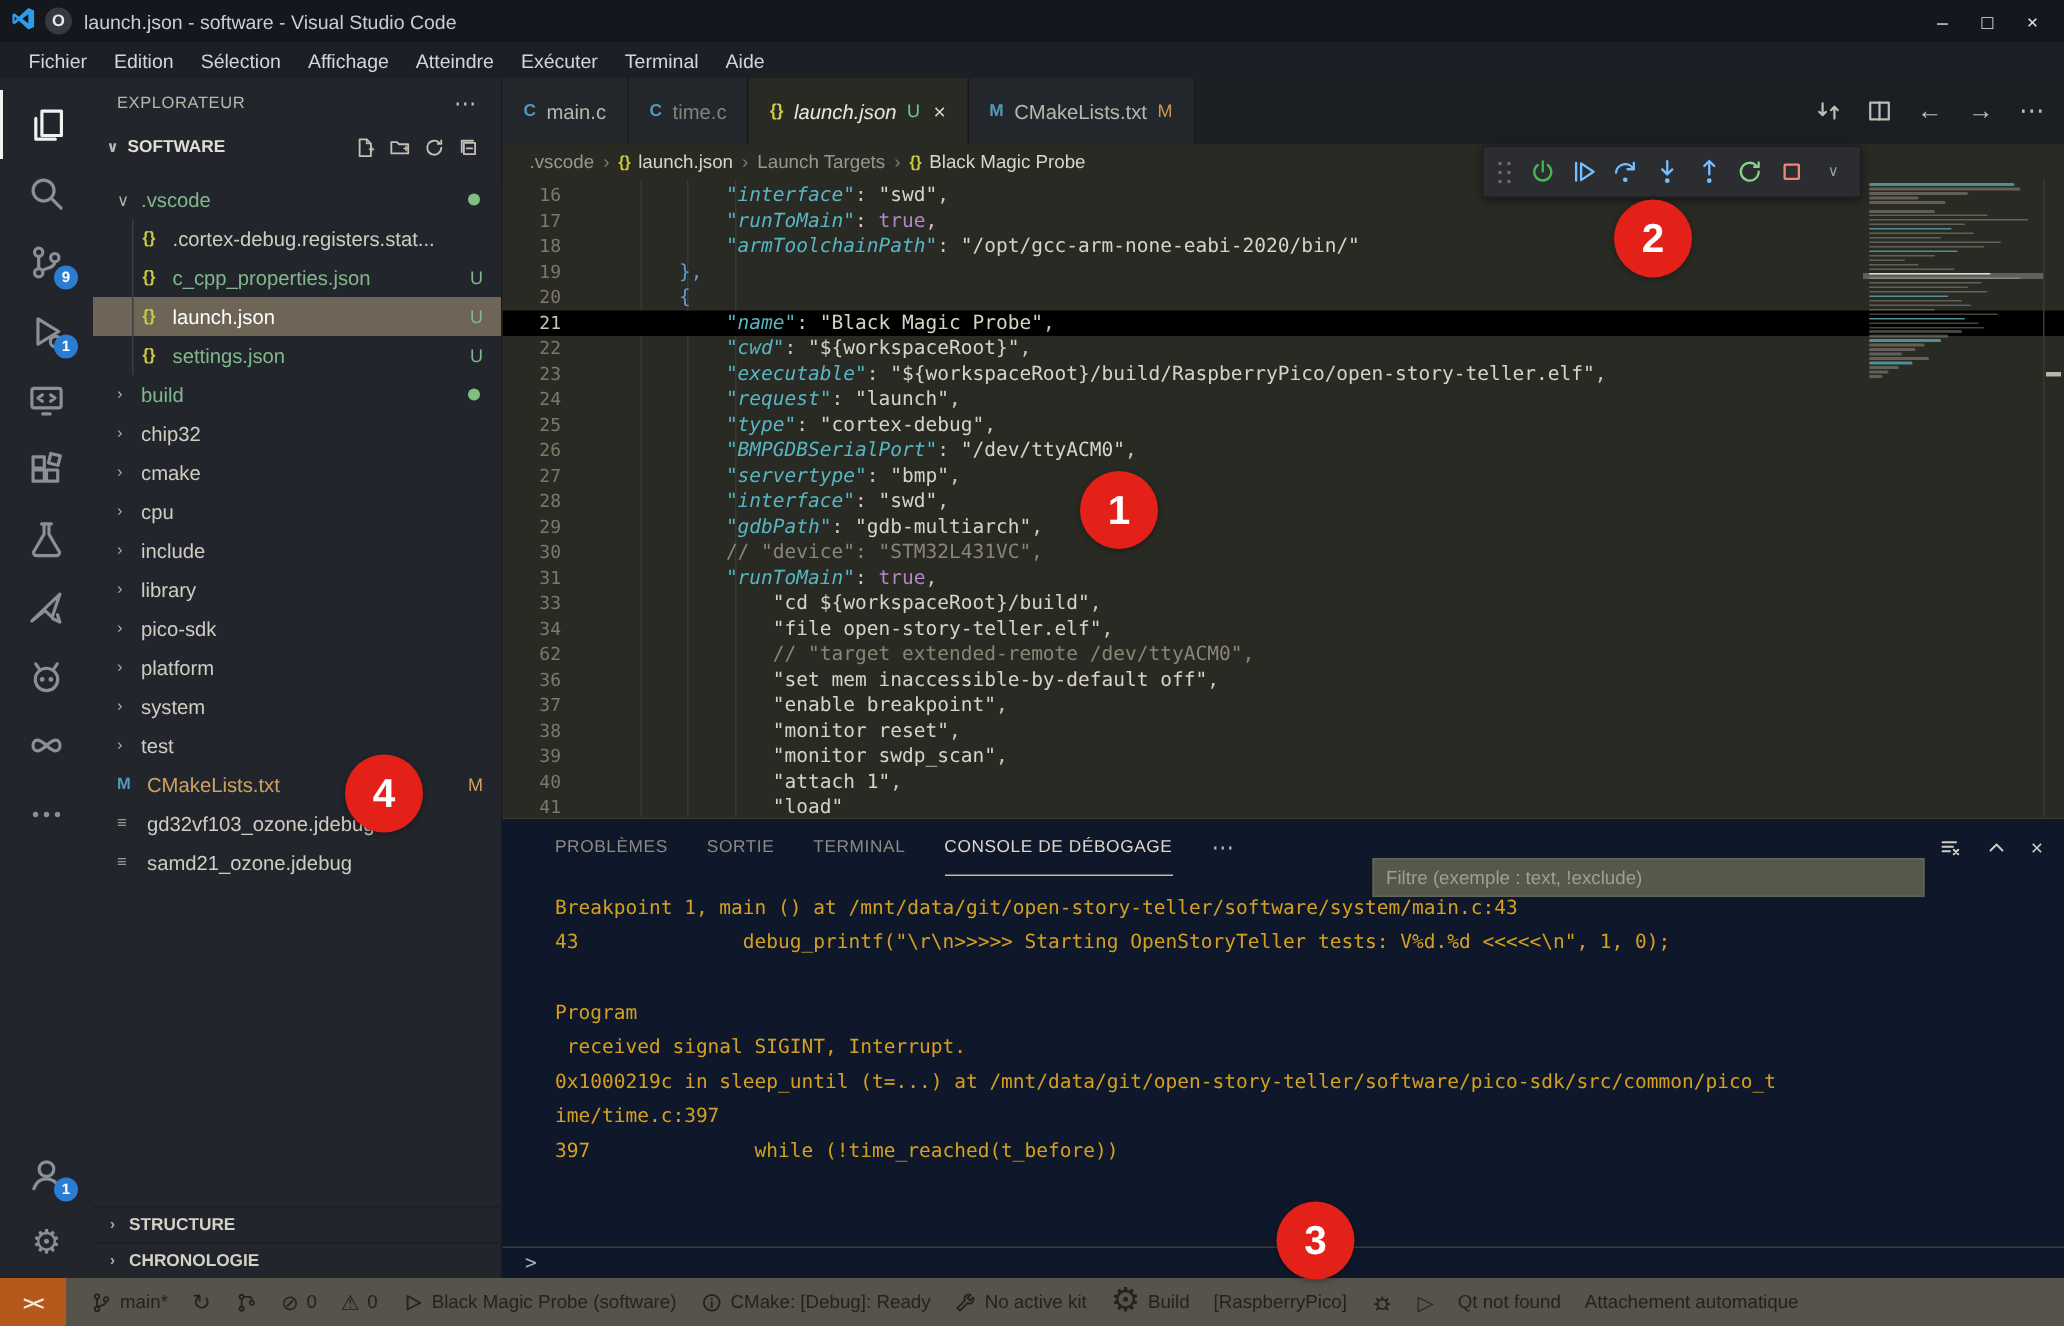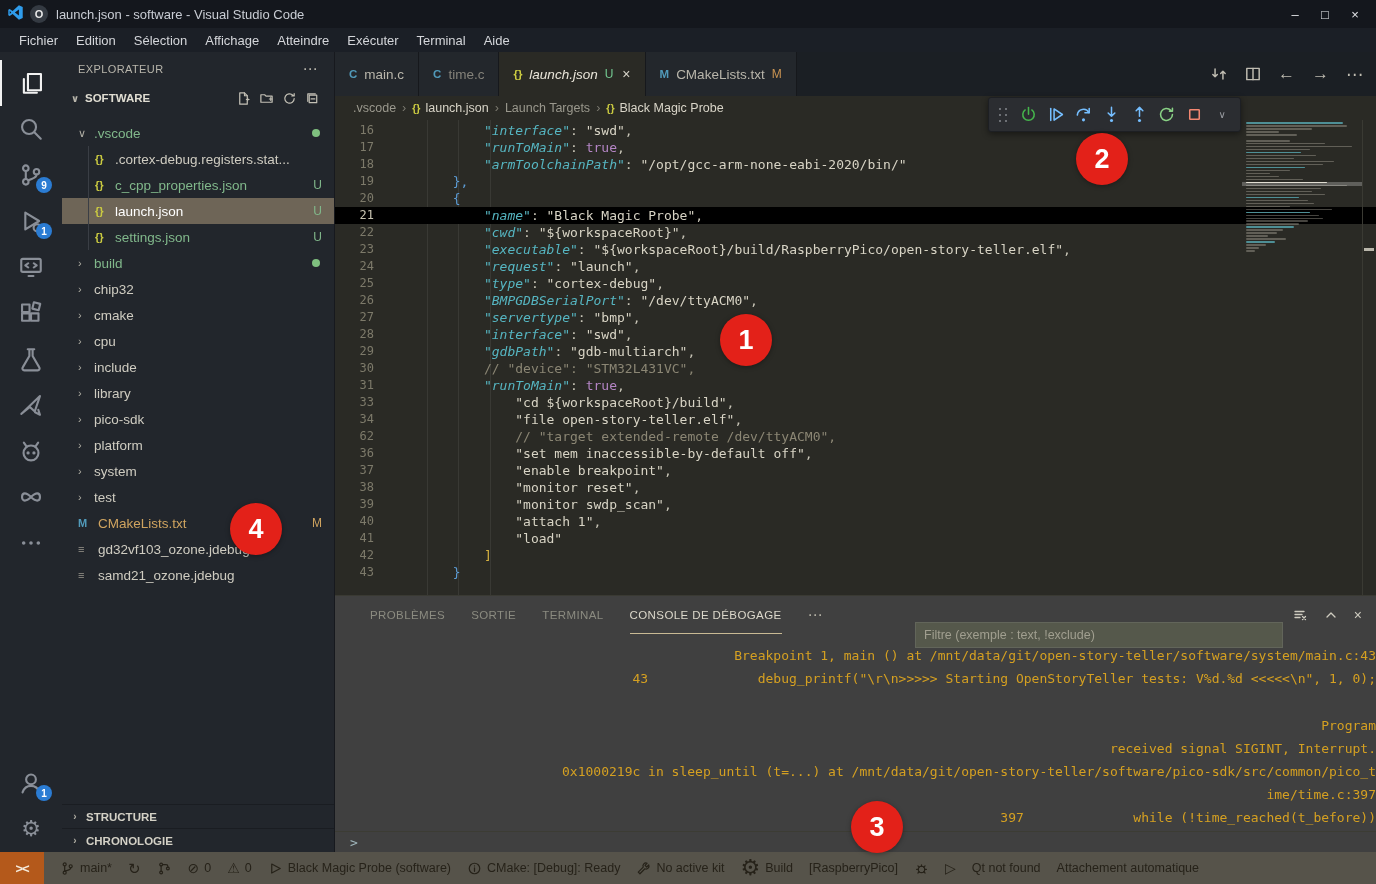--- a/index.html
+++ b/index.html
@@ -105,35 +105,35 @@
   
   .dbgbar{position:absolute;left:988px;top:97px;width:253px;height:35px;background:#2b2d31;
     border:1px solid #1d1f23;border-radius:3px;box-shadow:0 2px 6px rgba(0,0,0,.45);
     display:flex;align-items:center;padding:0 4px;z-index:40;}
   .dbgbar .grip{width:14px;height:18px;margin:0 4px;
     background:radial-gradient(#6d7075 1.2px,transparent 1.3px);background-size:6px 6px;}
   .dbg-btn{width:29px;height:29px;display:flex;align-items:center;justify-content:center;}
   .dbg-btn svg{width:19px;height:19px;}
   .dbg-chev{color:#9a9da2;font-size:10px;width:14px;text-align:center;}
   
-  .panel{height:257px;flex:none;background:#404040;border-top:1px solid #3a3a33;position:relative;
+  .panel{height:307px;flex:none;background:#0f172a;border-top:1px solid #3a3a33;position:relative;
     display:flex;flex-direction:column;}
   .panel-tabs{height:38px;display:flex;align-items:center;gap:26px;padding-left:35px;flex:none;position:relative;}
   .ptab{font-size:11.5px;letter-spacing:.4px;color:#8b8b80;height:100%;display:flex;align-items:center;
     border-bottom:1.5px solid transparent;}
   .ptab.active{color:#dcd8cb;border-bottom-color:#c9ba94;}
   .ptab-more{color:#b5b2a6;font-size:15px;letter-spacing:2px;}
   .pfilter{position:absolute;left:580px;top:6px;width:368px;height:26px;background:#55584b;
     border:1px solid #62655a;color:#d6d3c5;font-size:12.5px;padding:0 8px;outline:none;margin-top:20px;}
   .pfilter::placeholder{color:#a19f90;}
   .panel-icons{position:absolute;right:14px;top:0;height:38px;display:flex;align-items:center;gap:15px;color:#cfccc0;}
   .panel-icons svg{width:16px;height:16px;}
   .panel-icons .gl{font-size:14px;}
   .console{flex:1;padding:10px 0 0 35px;font-size:13px;line-height:23.2px;color:#d5a021;
-    font-family:"DejaVu Sans Mono","Liberation Mono",monospace;white-space:pre;overflow:hidden;text-align:right;}
+    font-family:"DejaVu Sans Mono","Liberation Mono",monospace;white-space:pre;overflow:hidden;}
   .prompt-row{height:21px;border-top:1px solid #3c3c34;display:flex;align-items:center;flex:none;
     color:#9fb6bb;font-size:13px;padding-left:15px;font-family:"DejaVu Sans Mono",monospace;}
   
   .statusbar{position:absolute;left:0;bottom:0;width:1376px;height:32px;background:#56534a;
     display:flex;align-items:center;color:#262219;font-size:12.5px;overflow:hidden;white-space:nowrap;}
   .sb-remote{width:44px;height:32px;background:#b4591b;color:#f6ecdd;display:flex;align-items:center;
     justify-content:center;font-weight:bold;font-size:13px;flex:none;letter-spacing:-1px;}
   .st-item{display:flex;align-items:center;gap:5px;margin-left:16px;flex:none;}
   .st-item svg{width:15px;height:15px;}
   .st-item .gl{font-size:14px;line-height:1;}

